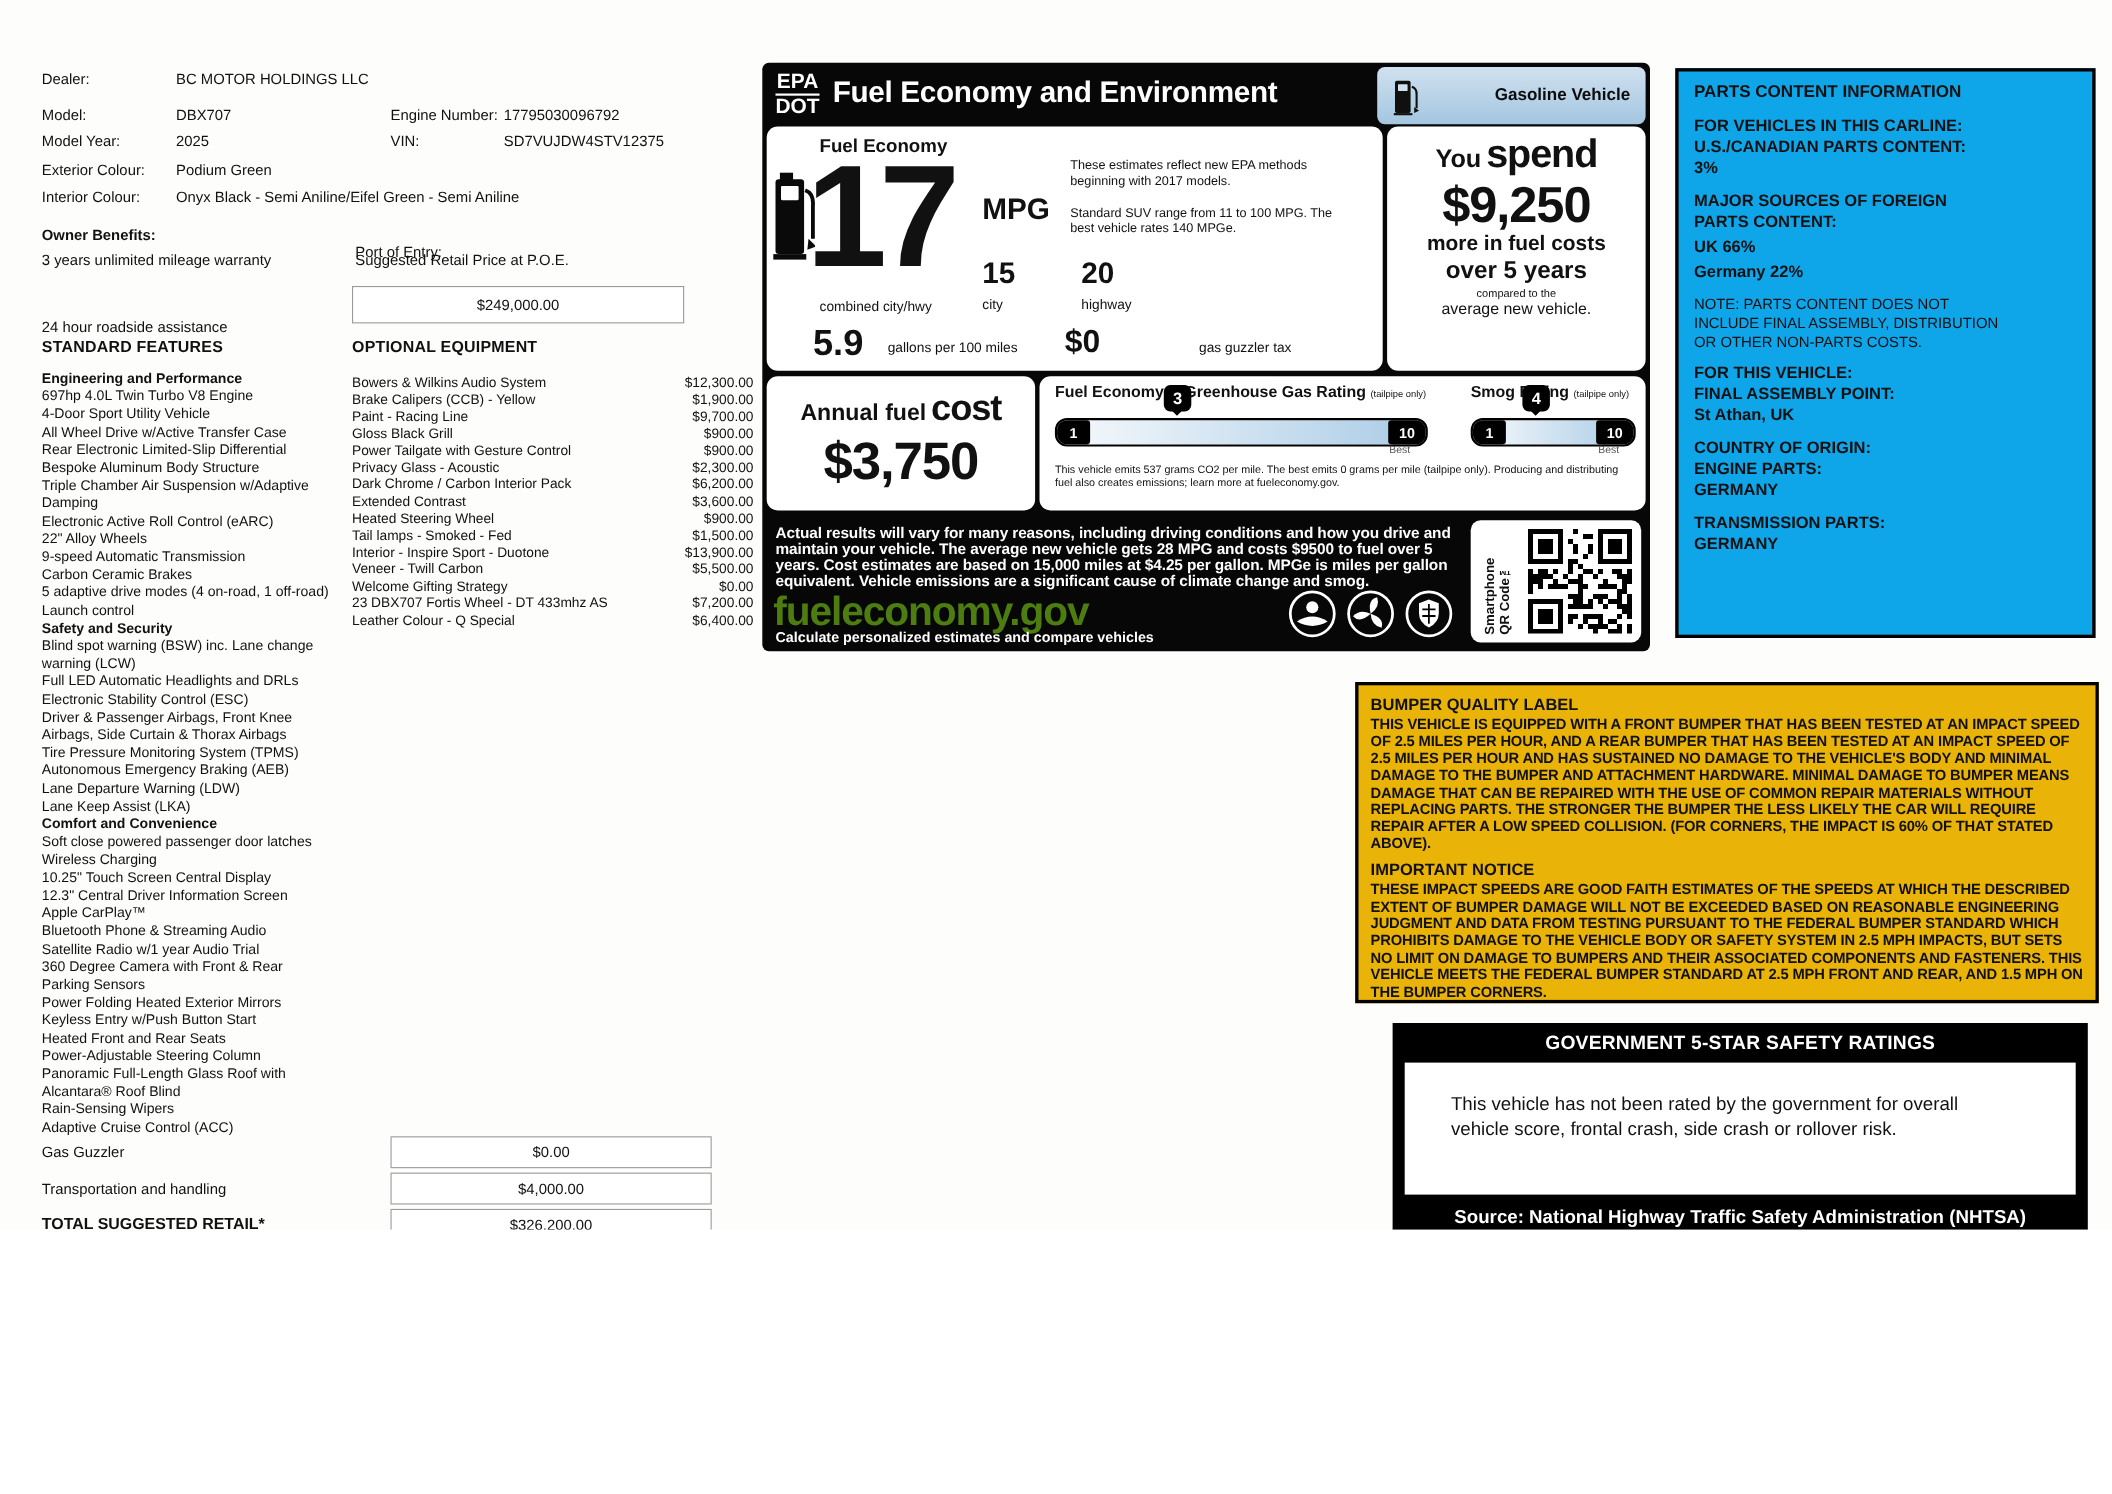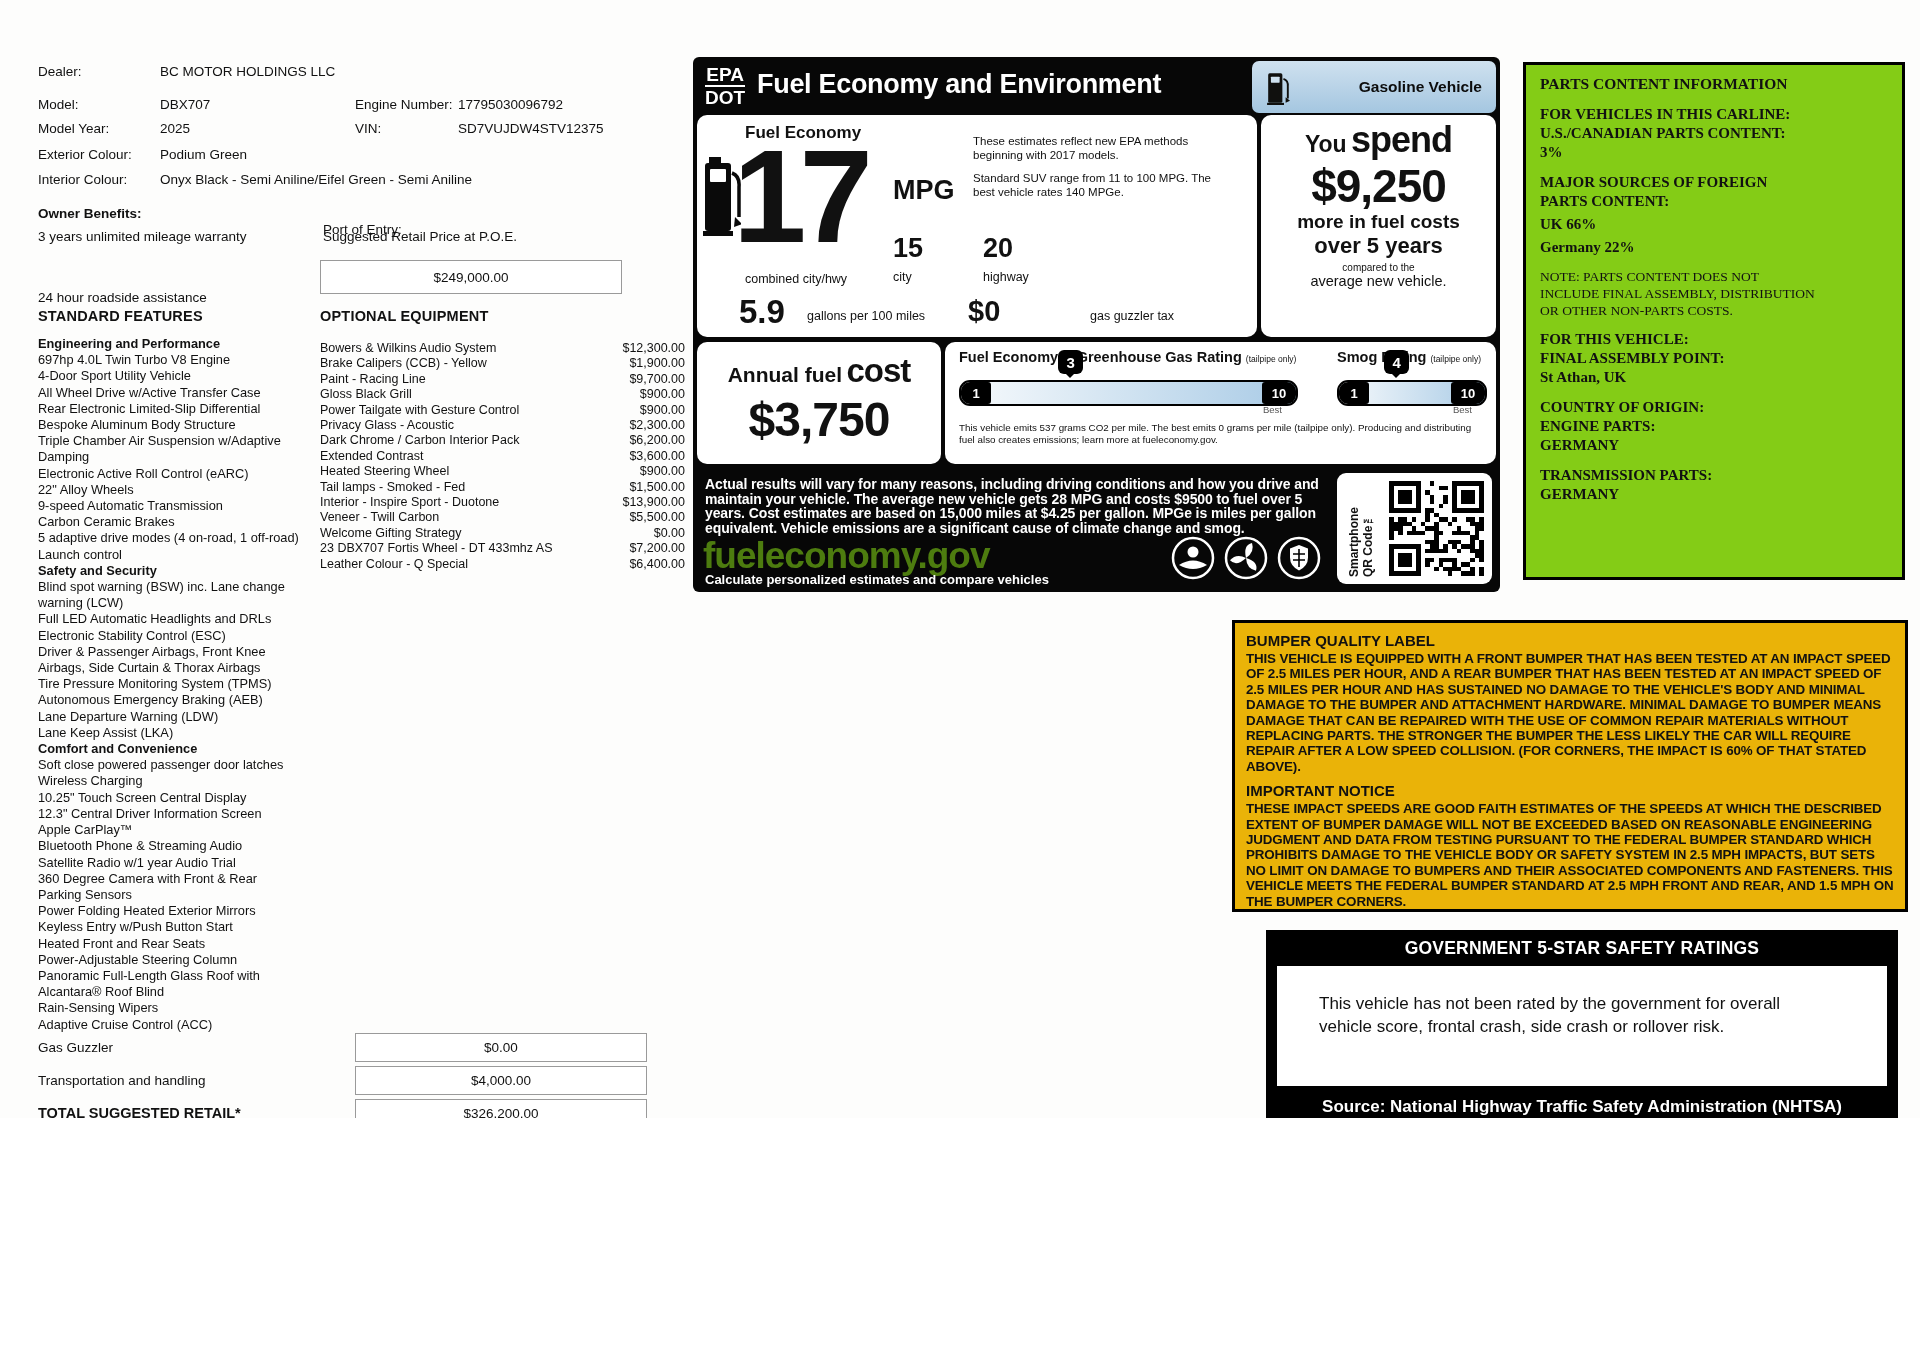--- a/index.html
+++ b/index.html
@@ -52,21 +52,21 @@
   .fe-city{position:absolute;left:196px;top:118px;font-weight:700;font-size:27px;}
   .fe-citylab{position:absolute;left:196px;top:155px;font-size:12.5px;}
   .fe-hwy{position:absolute;left:286px;top:118px;font-weight:700;font-size:27px;}
   .fe-hwylab{position:absolute;left:286px;top:155px;font-size:12.5px;}
   .fe-comb{position:absolute;left:48px;top:157px;font-size:12.5px;}
   .fe-gal{position:absolute;left:42px;top:178px;font-weight:700;font-size:33px;}
   .fe-gallab{position:absolute;left:110px;top:194px;font-size:12.5px;}
   .fe-guz{position:absolute;left:271px;top:180px;font-weight:700;font-size:29px;}
   .fe-guzlab{position:absolute;left:393px;top:194px;font-size:12.5px;}
   .fe-note{position:absolute;left:276px;top:14px;width:245px;font-size:11.5px;line-height:13.5px;}
-  .fe-note p{margin:6px 0 10px 0;}
+  .fe-note p{margin:16px 0 10px 0;}
   .bigpump{position:absolute;left:4px;top:36px;}
   
   #p-spend{text-align:center;}
   .sp-you{margin-top:16px;font-weight:700;font-size:23px;display:inline-block;vertical-align:baseline;}
   .sp-spend{font-weight:700;font-size:36px;letter-spacing:-1px;}
   .sp-amt{font-weight:700;font-size:46px;letter-spacing:-1px;line-height:1.0;margin-top:2px;}
   .sp-l1{font-weight:700;font-size:19px;margin-top:2px;}
   .sp-l2{font-weight:700;font-size:22px;}
   .sp-l3{font-size:10px;margin-top:3px;}
   .sp-l4{font-size:14.5px;}
@@ -102,21 +102,21 @@
              font-size:14px;line-height:14.6px;letter-spacing:-.1px;}
   .fe-site{position:absolute;left:10px;top:478px;color:#4d7c0f;font-weight:700;font-size:37px;letter-spacing:-1px;}
   .fe-tag{position:absolute;left:12px;top:515px;color:#fff;font-weight:700;font-size:13px;}
   .logos{position:absolute;left:478px;top:479px;display:flex;gap:9px;}
   .qrbox{position:absolute;left:644px;top:416px;width:155px;height:111px;background:#fff;border-radius:9px;}
   .qrlabel{position:absolute;left:10px;top:8px;height:96px;writing-mode:vertical-rl;transform:rotate(180deg);
            font-weight:700;font-size:12px;line-height:14px;}
   .qrimg{position:absolute;right:8px;top:8px;width:95px;height:95px;}
   
   #parts{position:absolute;left:1523px;top:62px;width:382px;height:518px;border:3px solid #000;
-         background:#84cc16;padding:10px 14px;box-sizing:border-box;font-family:Liberation Serif, serif;}
+         background:#0ea5e9;padding:10px 14px;box-sizing:border-box;}
   .parts-title{font-weight:700;font-size:15.5px;margin-bottom:12px;}
   .parts-group{font-weight:700;font-size:15px;line-height:19px;margin-bottom:11px;}
   .parts-group.parts-note{font-weight:400;font-size:13.5px;line-height:17px;}
   .parts-group.tight{margin-bottom:4px;}
   
   #bumper{position:absolute;left:1232px;top:620px;width:676px;height:292px;border:3px solid #000;
           background:#eab308;padding:9px 11px;box-sizing:border-box;overflow:hidden;}
   .bq-title{font-weight:700;font-size:15px;margin-bottom:2px;}
   .bq-para{font-weight:700;font-size:13.4px;line-height:15.4px;letter-spacing:-.15px;}
   .bq-sub{font-weight:700;font-size:15px;margin:8px 0 2px 0;}

